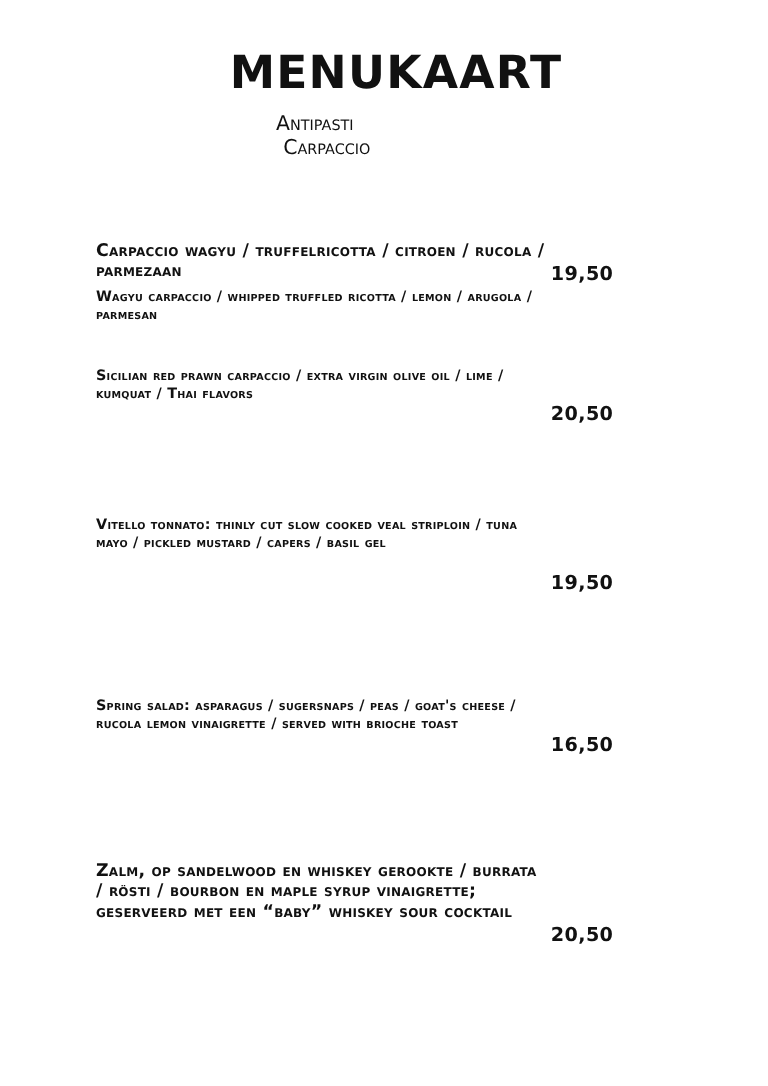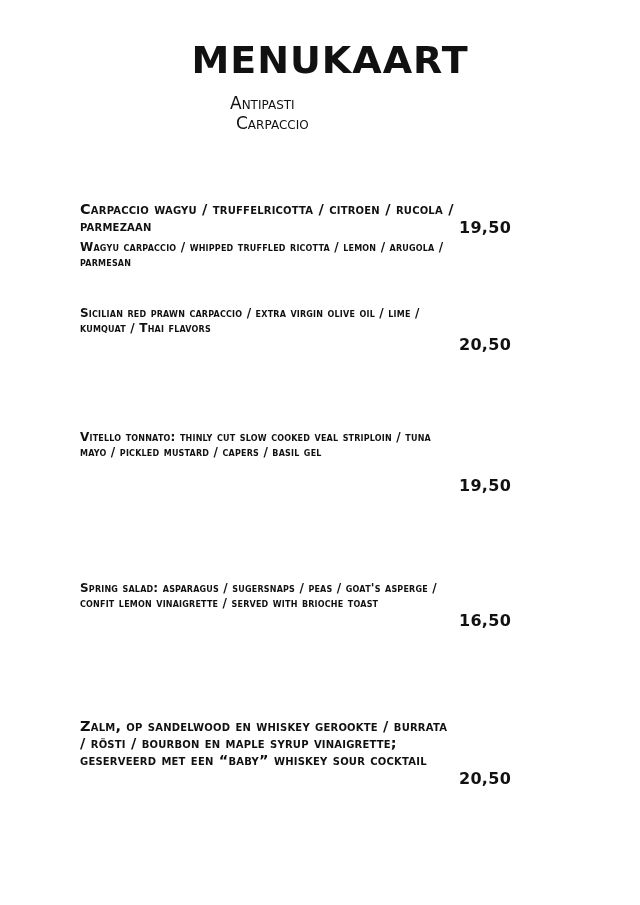--- a/index.html
+++ b/index.html
@@ -37,19 +37,19 @@
   <div class="desc">Sicilian red prawn carpaccio / extra virgin olive oil / lime / kumquat / Thai flavors</div>
 </div>
 
 <div class="item" style="top:396px;">
   <div class="price" style="top:51px;">19,50</div>
   <div class="desc">Vitello tonnato: thinly cut slow cooked veal striploin / tuna mayo / pickled mustard / capers / basil gel</div>
 </div>
 
 <div class="item" style="top:547px;">
   <div class="price" style="top:35px;">16,50</div>
-  <div class="desc">Spring salad: asparagus / sugersnaps / peas / goat's asperge / confit lemon vinaigrette / served with brioche toast</div>
+  <div class="desc">Spring salad: asparagus / sugersnaps / peas / goat's cheese / rucola lemon vinaigrette / served with brioche toast</div>
 </div>
 
 <div class="item" style="top:689px;">
   <div class="dish">Zalm, op sandelwood en whiskey gerookte / burrata / rösti / bourbon en maple syrup vinaigrette; geserveerd  met een “baby” whiskey sour cocktail</div>
   <div class="price" style="top:51px;">20,50</div>
 </div>
 
 </body></html>

